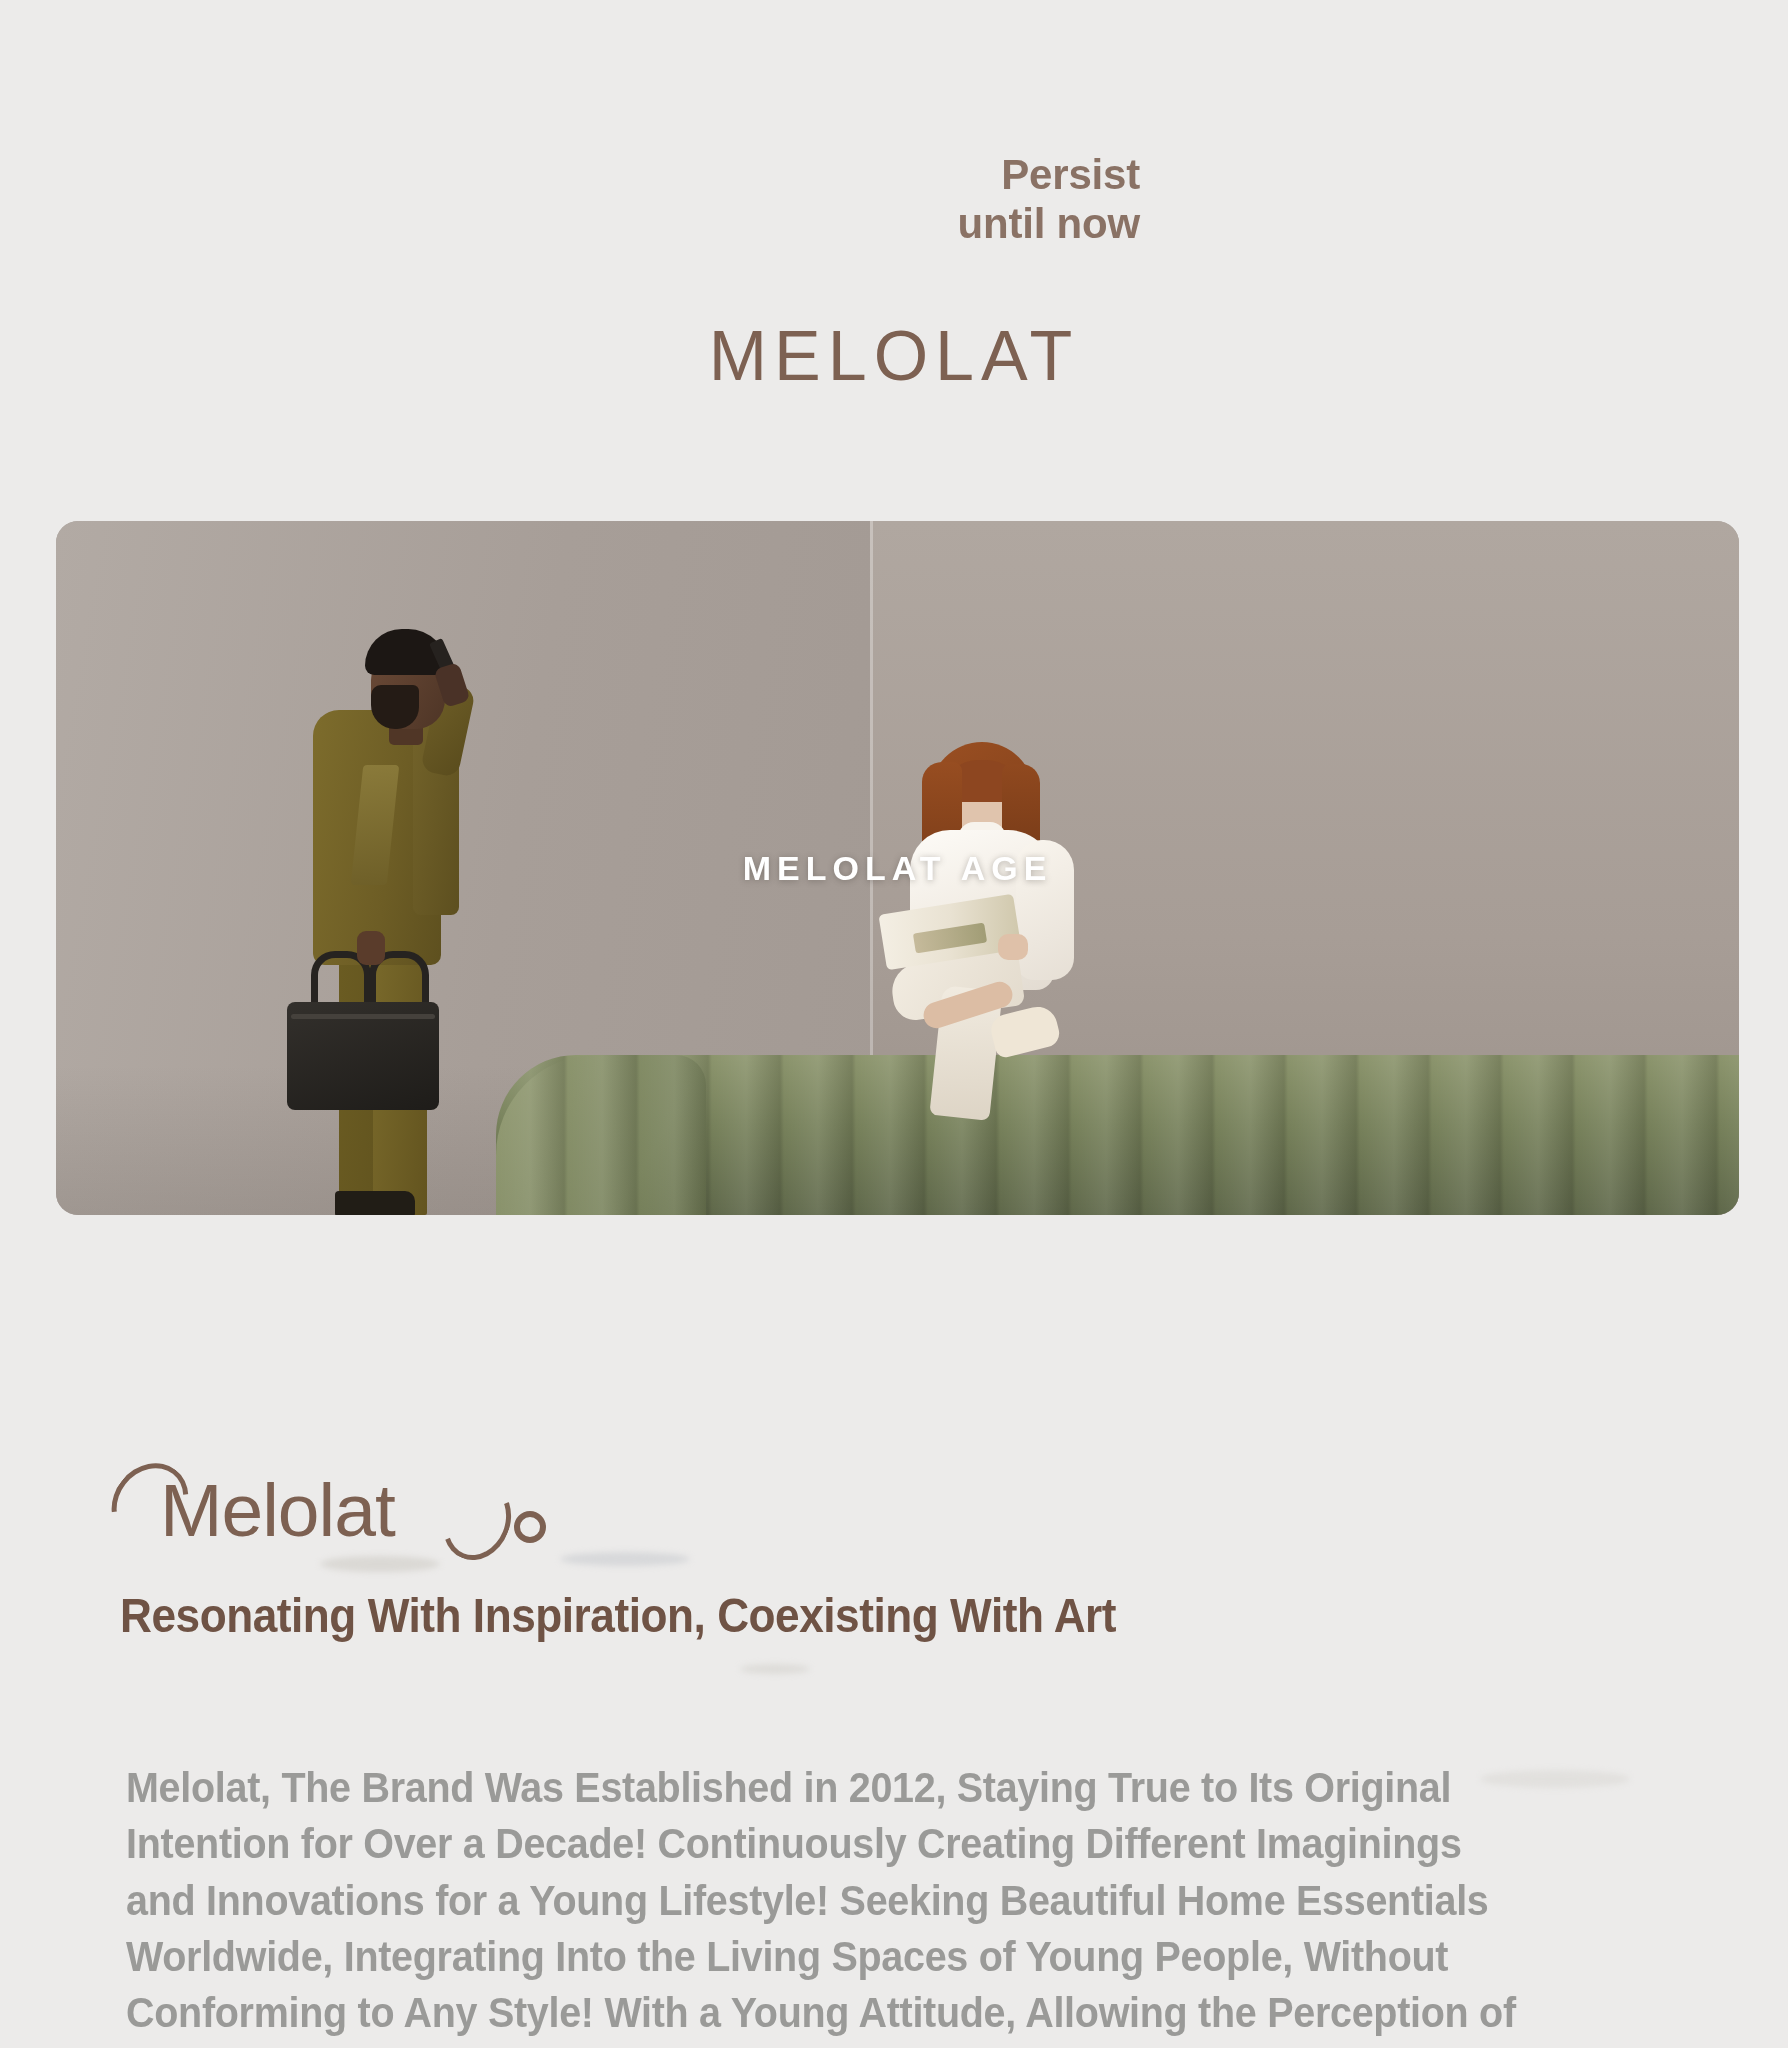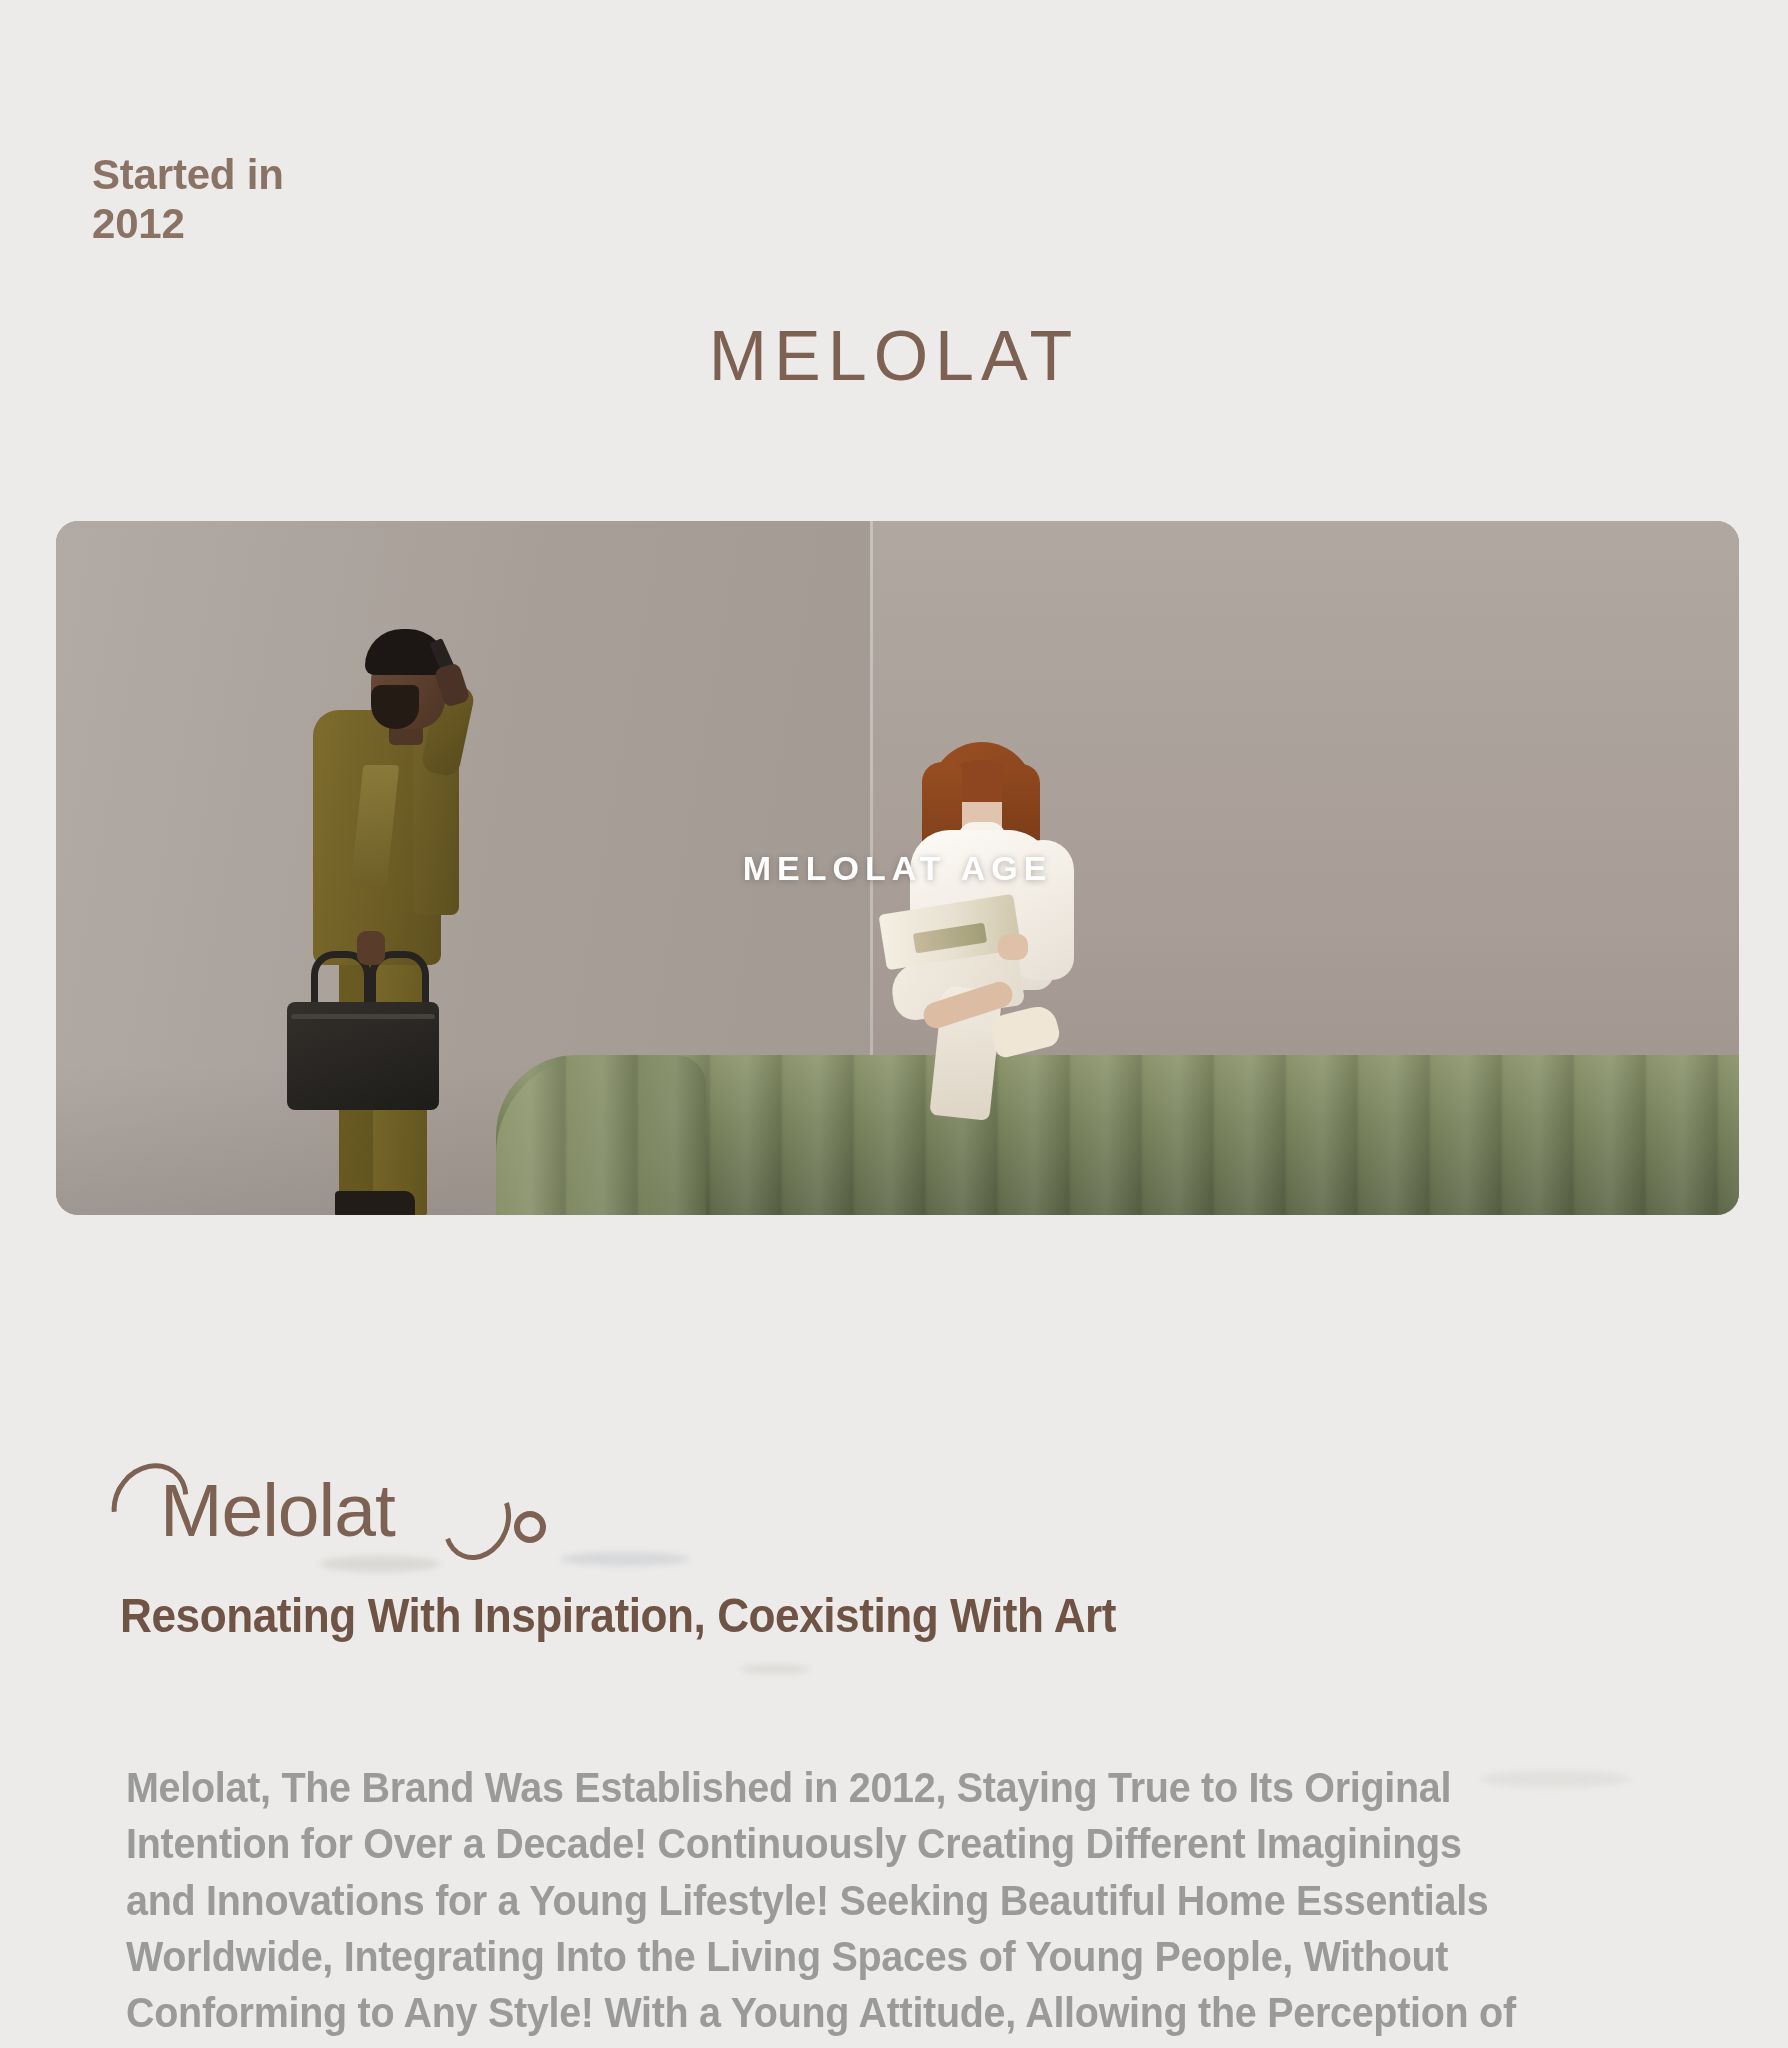--- a/index.html
+++ b/index.html
@@ -379,22 +379,22 @@
   }
   .smudge-a { left: 320px; top: 1556px; width: 120px; height: 16px; background: #c9c6bf; }
   .smudge-b { left: 560px; top: 1552px; width: 130px; height: 14px; background: #c3c6cb; }
   .smudge-c { left: 740px; top: 1664px; width: 70px;  height: 10px; background: #cfcdc7; }
   .smudge-d { left: 1480px; top: 1770px; width: 150px; height: 18px; background: #d8d6d2; }
 </style>
 </head>
 <body>
 
 <div class="meta-row">
-  <div class="meta-left">Started in
-2012</div>
+  <div class="meta-right">Persist
+until now</div>
 </div>
 
 <div class="brand-title">MELOLAT</div>
 
 <div class="hero">
 
   <div class="hero-pane-left"></div>
   <div class="hero-pane-right"></div>
   <div class="hero-divider"></div>
   <div class="hero-floor"></div>

